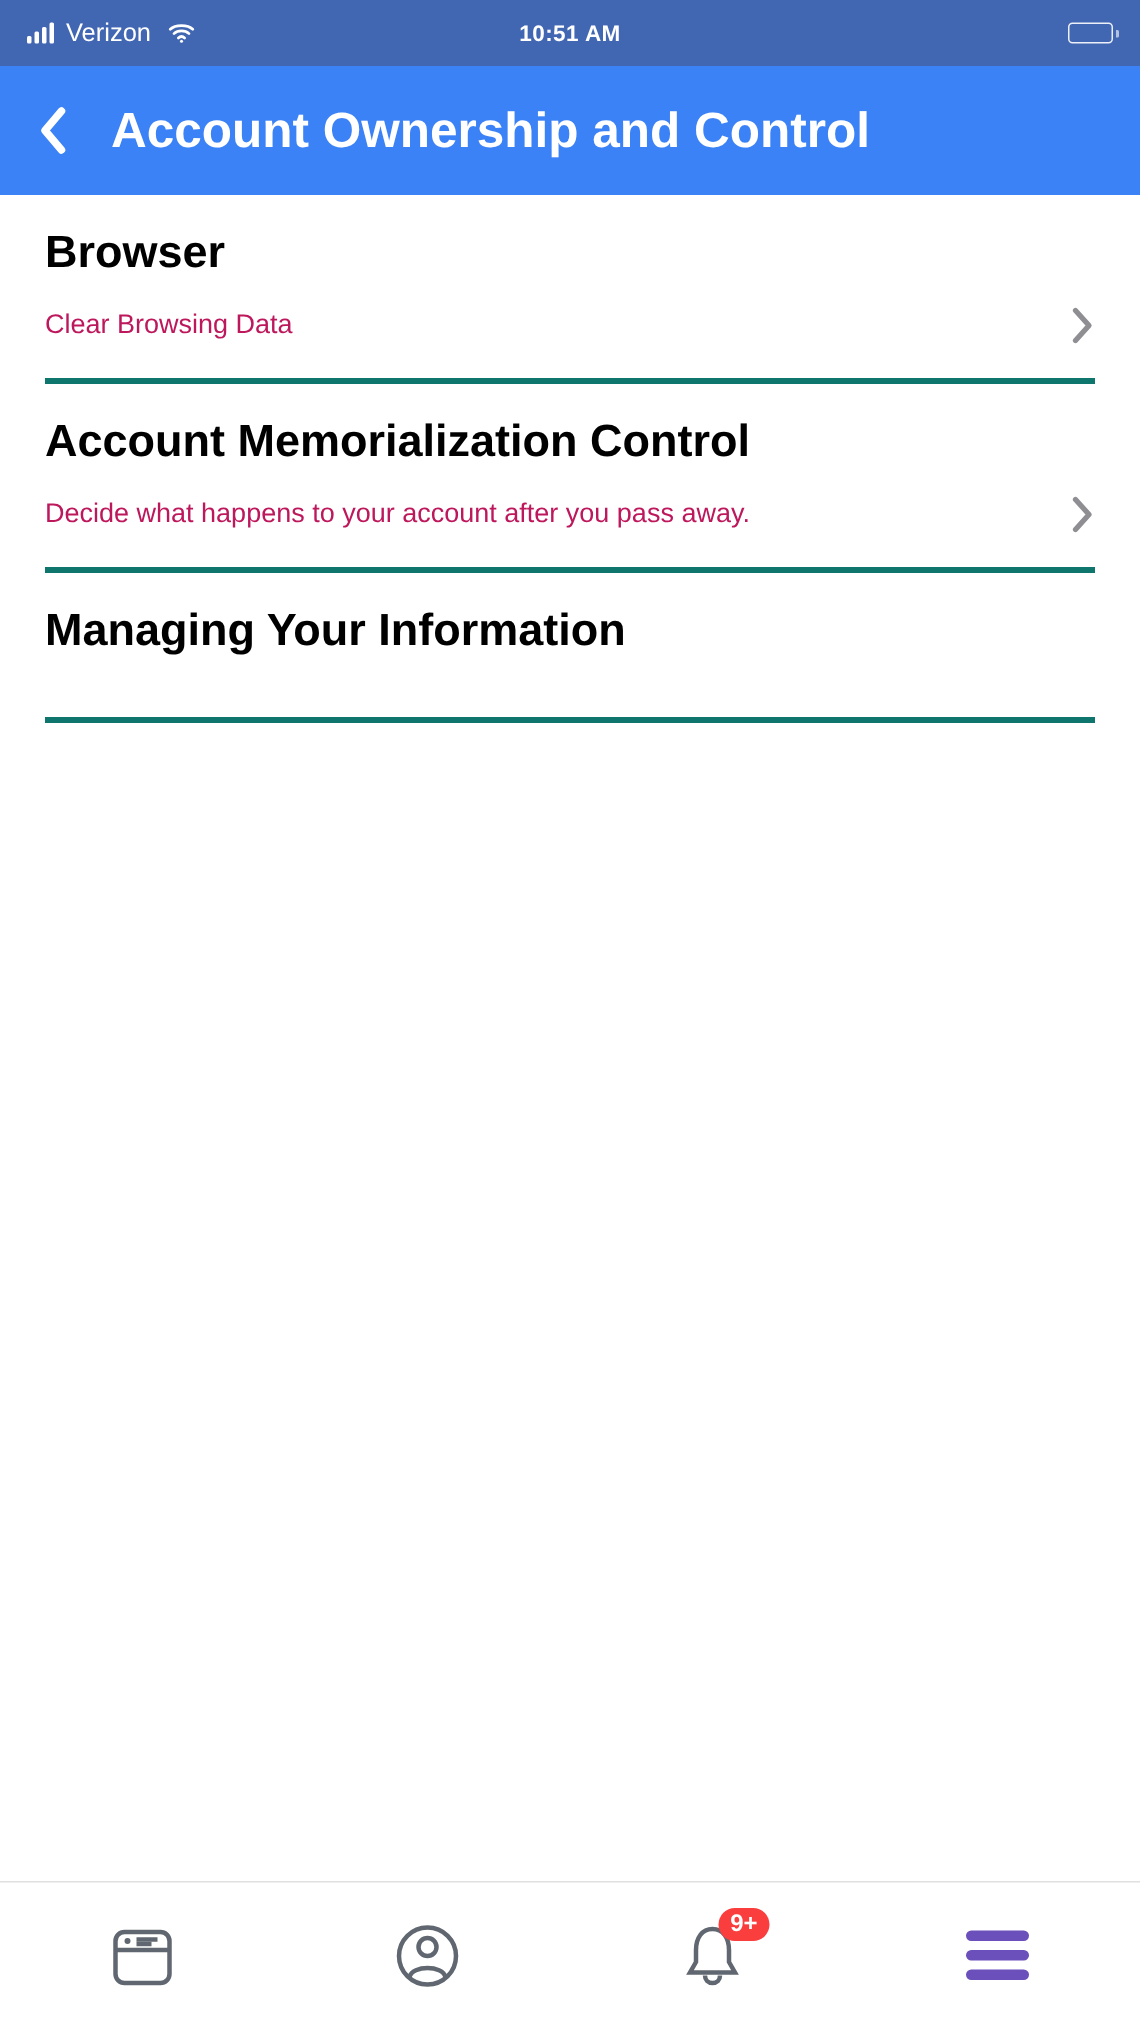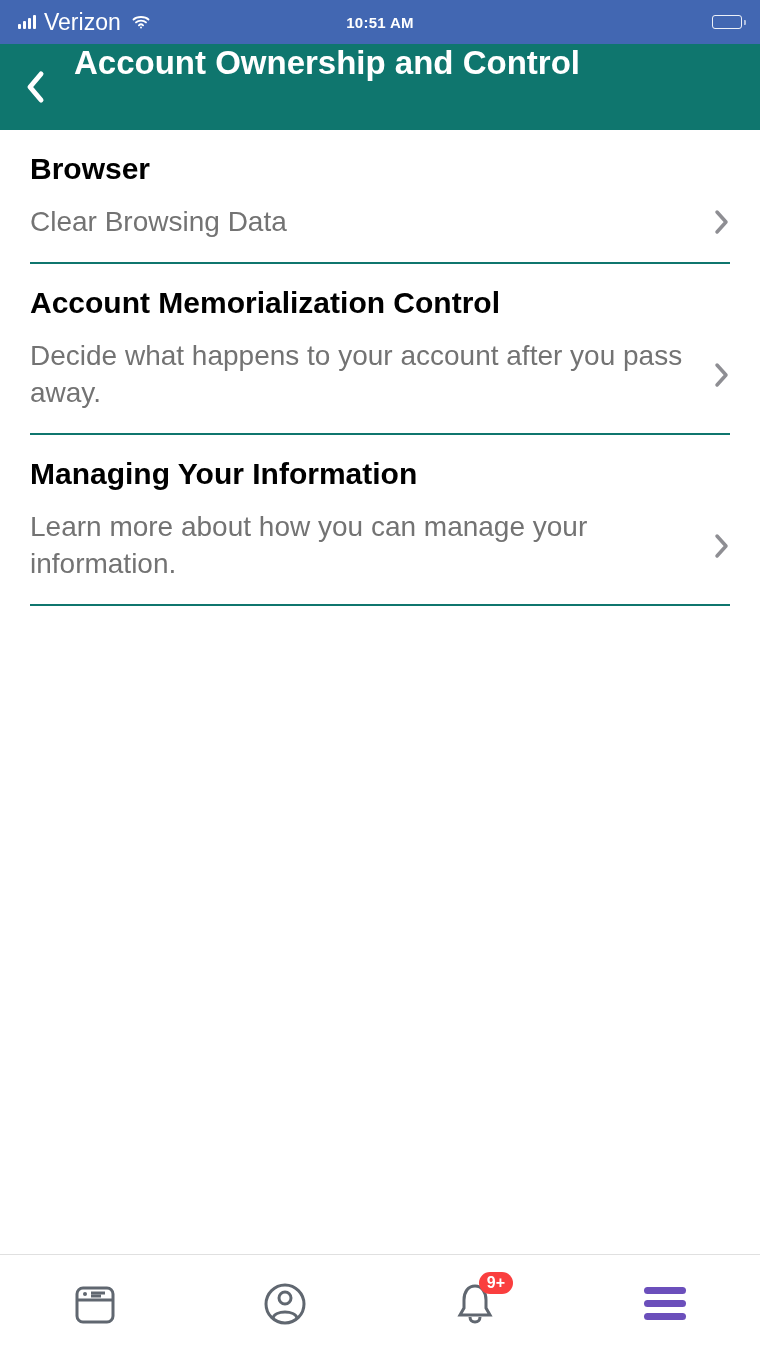--- a/index.html
+++ b/index.html
@@ -1,47 +1,47 @@
 <!DOCTYPE html>
 <html><head>
   <meta charset="utf-8">
   <style>
     * { box-sizing: border-box; margin: 0; padding: 0; }
     html, body { width: 760px; height: 1352px; font-family: -apple-system, Helvetica, Arial, sans-serif; background: #fff; overflow: hidden; }
 
     .status-bar { height: 44px; background: #4267B2; display: flex; align-items: center; justify-content: space-between; padding: 0 14px 0 18px; color: #fff; font-size: 17px; }
-    .status-left { display: flex; align-items: center; gap: 4px; font-size: 23px; justify-content: flex-end; }
+    .status-left { display: flex; align-items: center; gap: 4px; font-size: 17px; justify-content: flex-end; }
     .status-left .carrier { margin-left: 4px; }
     .status-center { position: absolute; left: 50%; transform: translateX(-50%); font-weight: 600; font-size: 15px; letter-spacing: 0.3px; }
     .status-right { display: flex; align-items: center; }
 
     .signal-bars { display: inline-flex; align-items: flex-end; gap: 2px; height: 14px; }
     .signal-bars span { width: 3px; background: #fff; border-radius: 1px; }
     .signal-bars span:nth-child(1){height:5px}
     .signal-bars span:nth-child(2){height:8px}
     .signal-bars span:nth-child(3){height:11px}
     .signal-bars span:nth-child(4){height:14px}
 
     .wifi-icon { width: 20px; height: 20px; margin-left: 6px; }
 
     .battery { display: inline-flex; align-items: center; }
     .battery-body { width: 30px; height: 14px; border: 1.5px solid rgba(255,255,255,0.9); border-radius: 3px; position: relative; padding: 2px; }
     .battery-fill { background: #fff; height: 100%; width: 80%; border-radius: 1px; }
     .battery-tip { width: 2px; height: 5px; background: rgba(255,255,255,0.6); border-radius: 0 1px 1px 0; margin-left: 2px; }
 
-    .nav-header { background: #0f766e; height: 86px; display: flex; padding: 0 24px; }
+    .nav-header { background: #3b82f6; height: 86px; display: flex; align-items: center; padding: 0 24px; }
     .nav-back { color: #fff; width: 36px; display: flex; align-items: center; cursor: pointer; }
     .nav-title { color: #fff; font-size: 33px; font-weight: 700; margin-left: 14px; }
 
     .content { background: #fff; padding: 0 30px; }
 
-    .section { border-bottom: 2px solid #0f766e; padding: 22px 0; }
+    .section { border-bottom: 4px solid #0f766e; padding: 22px 0; }
     .section-title { font-size: 30px; font-weight: 700; color: #000; margin-bottom: 18px; }
     .section-row { display: flex; align-items: center; justify-content: space-between; gap: 18px; cursor: pointer; }
-    .section-sub { font-size: 28px; color: #737373; line-height: 1.3; }
+    .section-sub { font-size: 18px; color: #be185d; line-height: 1.3; }
     .chevron { color: #8e8e93; flex-shrink: 0; }
 
     .tab-bar { position: absolute; bottom: 0; left: 0; right: 0; height: 98px; border-top: 1px solid #e0e0e0; background: #fff; display: flex; justify-content: space-around; align-items: center; }
     .tab-item { width: 60px; height: 60px; display: flex; align-items: center; justify-content: center; position: relative; cursor: pointer; }
     .badge { position: absolute; top: -2px; right: -8px; background: #fa3e3e; color: #fff; font-size: 16px; font-weight: 600; padding: 2px 8px; border-radius: 12px; }
     .menu-lines { display: flex; flex-direction: column; gap: 6px; }
     .menu-lines span { display:block; width: 42px; height: 7px; background: #6b4fbb; border-radius: 4px; }
   </style>
 </head>
 <body>
@@ -98,26 +98,20 @@
       <div class="section-sub">Decide what happens to your account after you pass away.</div>
       <svg class="chevron" width="16" height="26" viewBox="0 0 16 26">
         <path d="M3 3 L12 13 L3 23" stroke="#8e8e93" stroke-width="3.5" fill="none" stroke-linecap="round" stroke-linejoin="round"></path>
       </svg>
     </div>
   </div>
 
 
   <div class="section">
     <div class="section-title">Managing Your Information</div>
-    <div class="section-row">
-      <div class="section-sub">Learn more about how you can manage your information.</div>
-      <svg class="chevron" width="16" height="26" viewBox="0 0 16 26">
-        <path d="M3 3 L12 13 L3 23" stroke="#8e8e93" stroke-width="3.5" fill="none" stroke-linecap="round" stroke-linejoin="round"></path>
-      </svg>
-    </div>
   </div>
 
 </div>
 
 <div class="tab-bar">
   <div class="tab-item">
     <svg width="48" height="48" viewBox="0 0 48 48" fill="none" stroke="#606770" stroke-width="3">
       <rect x="6" y="8" width="36" height="34" rx="6"></rect>
       <line x1="6" y1="20" x2="42" y2="20"></line>
       <circle cx="14" cy="14" r="2" fill="#606770" stroke="none"></circle>

